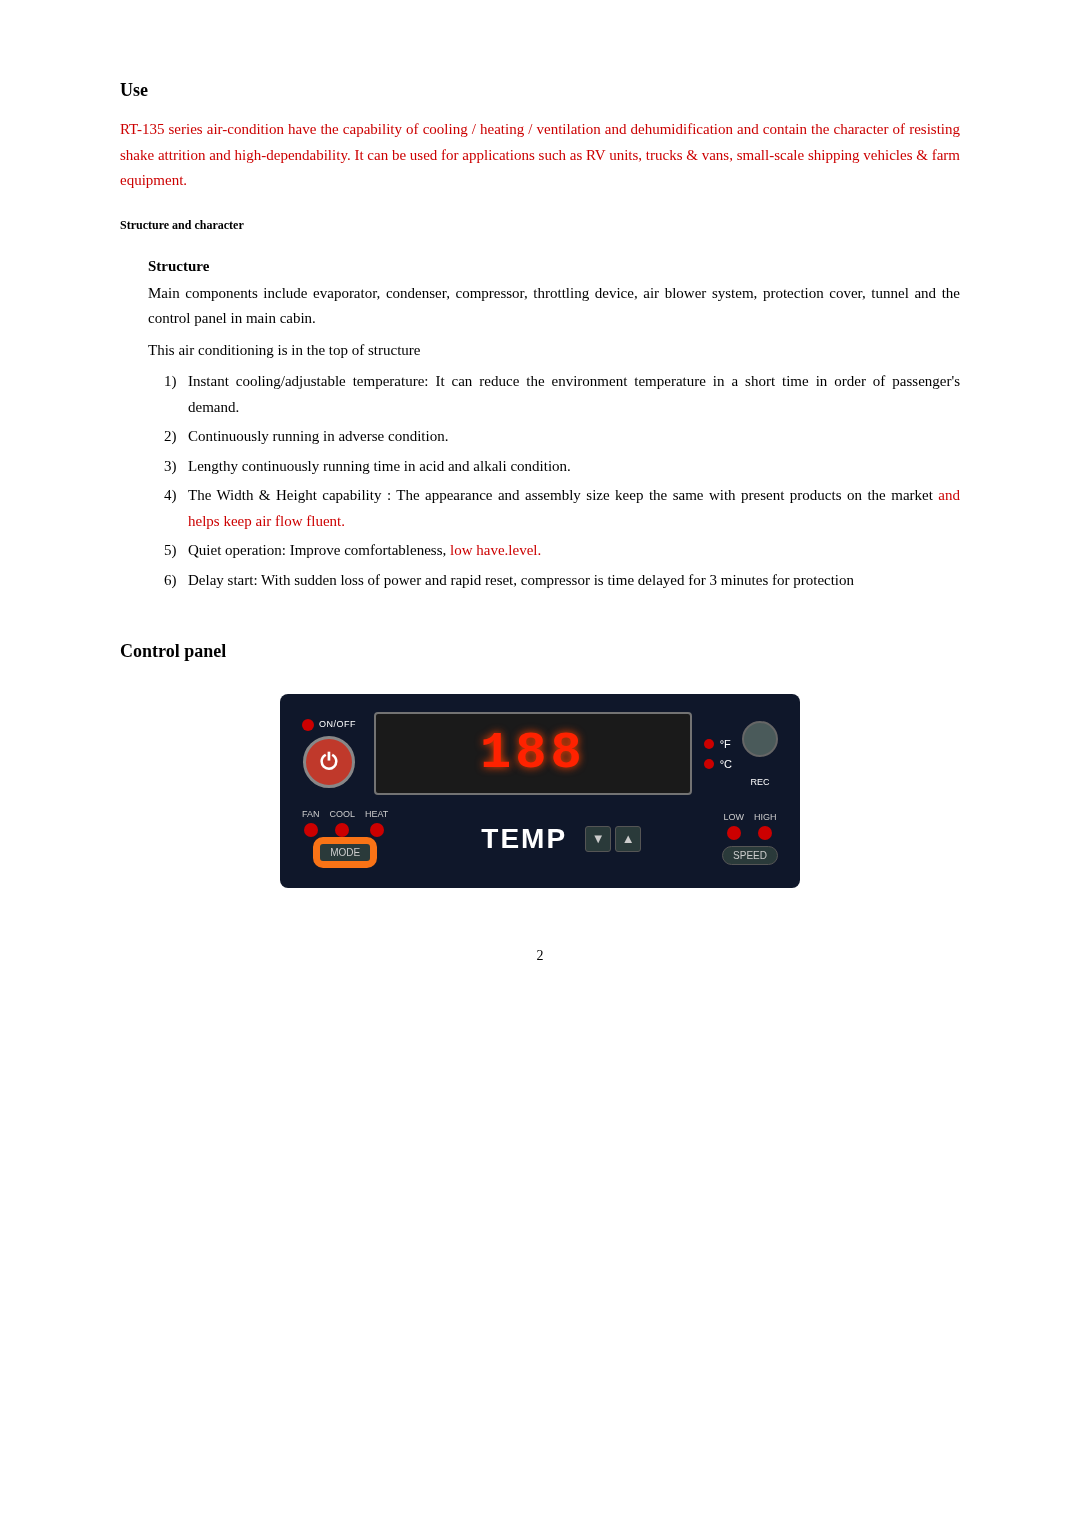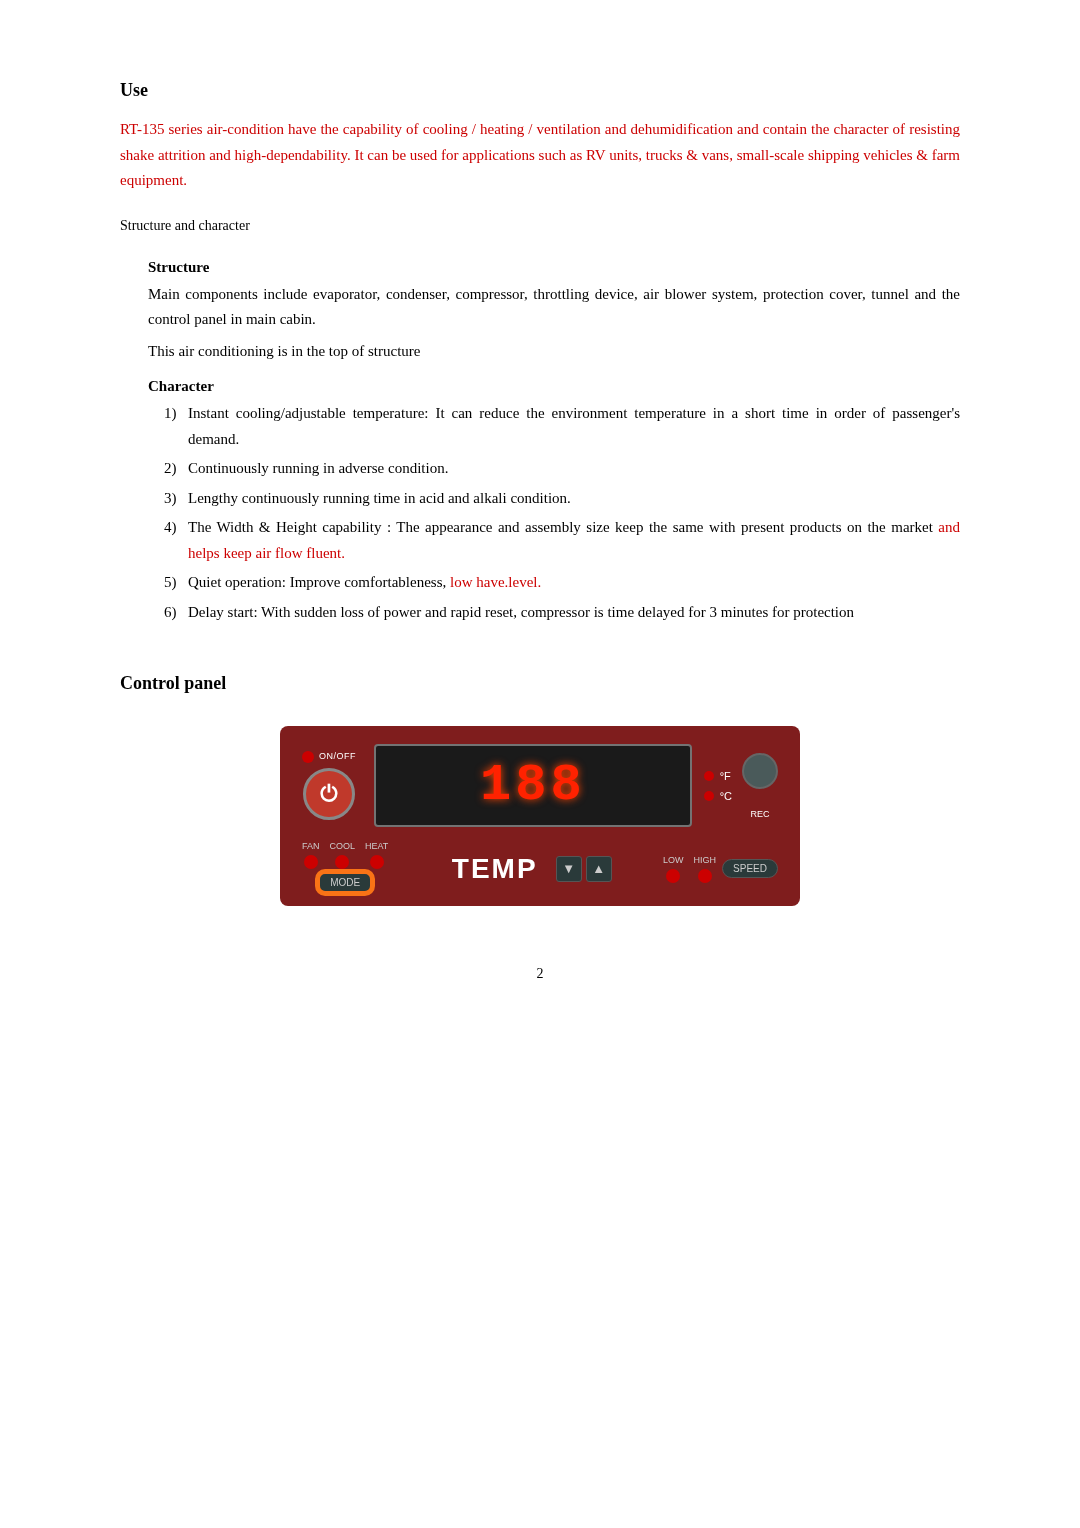--- a/index.html
+++ b/index.html
@@ -23,22 +23,22 @@
     .intro-paragraph {
       text-align: justify;
       line-height: 1.7;
       margin-bottom: 20px;
       margin-top: 15px;
     }
     .structure-section {
       margin-top: 24px;
     }
     .structure-heading {
-      font-size: 14px;
-      font-weight: normal;
+      font-size: 12px;
+      font-weight: bold;
       margin-bottom: 25px;
     }
     .sub-heading {
       font-weight: bold;
       margin-top: 14px;
       margin-bottom: 6px;
     }
     .text-block {
       text-align: justify;
       line-height: 1.7;
@@ -60,23 +60,23 @@
     }
     .control-panel-section {
       margin-top: 48px;
     }
     .control-panel-title {
       font-size: 18px;
       font-weight: bold;
       margin-bottom: 32px;
     }
     .panel-outer {
-      background: #7f1d1d;
+      background: #0f172a;
       border-radius: 8px;
-      padding: 18px 22px 10px 22px;
+      padding: 18px 22px 20px 22px;
       width: 520px;
       margin: 0 auto;
     }
     .panel-row-top {
       display: flex;
       align-items: center;
       margin-bottom: 14px;
     }
     .panel-left {
       display: flex;
@@ -187,21 +187,21 @@
       background: #cc0000;
     }
     .mode-label {
       color: #ccc;
       font-size: 9px;
       font-family: Arial, sans-serif;
       text-transform: uppercase;
     }
     .mode-capsule {
       background: #2a3a3a;
-      border: 5px solid #f97316;
+      border: 7px solid #f97316;
       border-radius: 10px;
       padding: 3px 10px;
       color: #ccc;
       font-size: 10px;
       font-family: Arial, sans-serif;
     }
     .temp-label-center {
       color: #fff;
       font-size: 28px;
       font-family: Arial, sans-serif;
@@ -253,21 +253,20 @@
 </div>
 
 <div class="structure-section">
   <h2 class="structure-heading">Structure and character</h2>
 
   <div class="indent-block">
     <p class="sub-heading">Structure</p>
     <p class="text-block">Main components include evaporator, condenser, compressor, throttling device, air blower system, protection cover, tunnel and the control panel in main cabin.</p>
     <p class="text-block">This air conditioning is in the top of structure</p>
 
-    <p class="sub-heading">Character</p>
 
     <div class="list-item">
       <span class="list-num">1)</span>
       <span class="list-content">Instant cooling/adjustable temperature: It can reduce the environment temperature in a short time in order of passenger's demand.</span>
     </div>
 
     <div class="list-item">
       <span class="list-num">2)</span>
       <span class="list-content">Continuously running in adverse condition.</span>
     </div>
@@ -356,21 +355,21 @@
       </div>
 
       <div style="display:flex;flex-direction:row;align-items:center;gap:6px;">
         <span class="temp-label-center">TEMP</span>
         <div class="arrow-buttons">
           <div class="arrow-btn">▼</div>
           <div class="arrow-btn">▲</div>
         </div>
       </div>
 
-      <div style="display:flex;flex-direction:row;gap:6px;align-items:center;">
+      <div style="display:flex;flex-direction:column;gap:6px;align-items:center;">
         <div style="display:flex;gap:10px;align-items:flex-end;">
           <div class="mode-btn">
             <span class="mode-label">LOW</span>
             <div class="mode-indicator"></div>
           </div>
           <div class="mode-btn">
             <span class="mode-label">HIGH</span>
             <div class="mode-indicator"></div>
           </div>
         </div>

